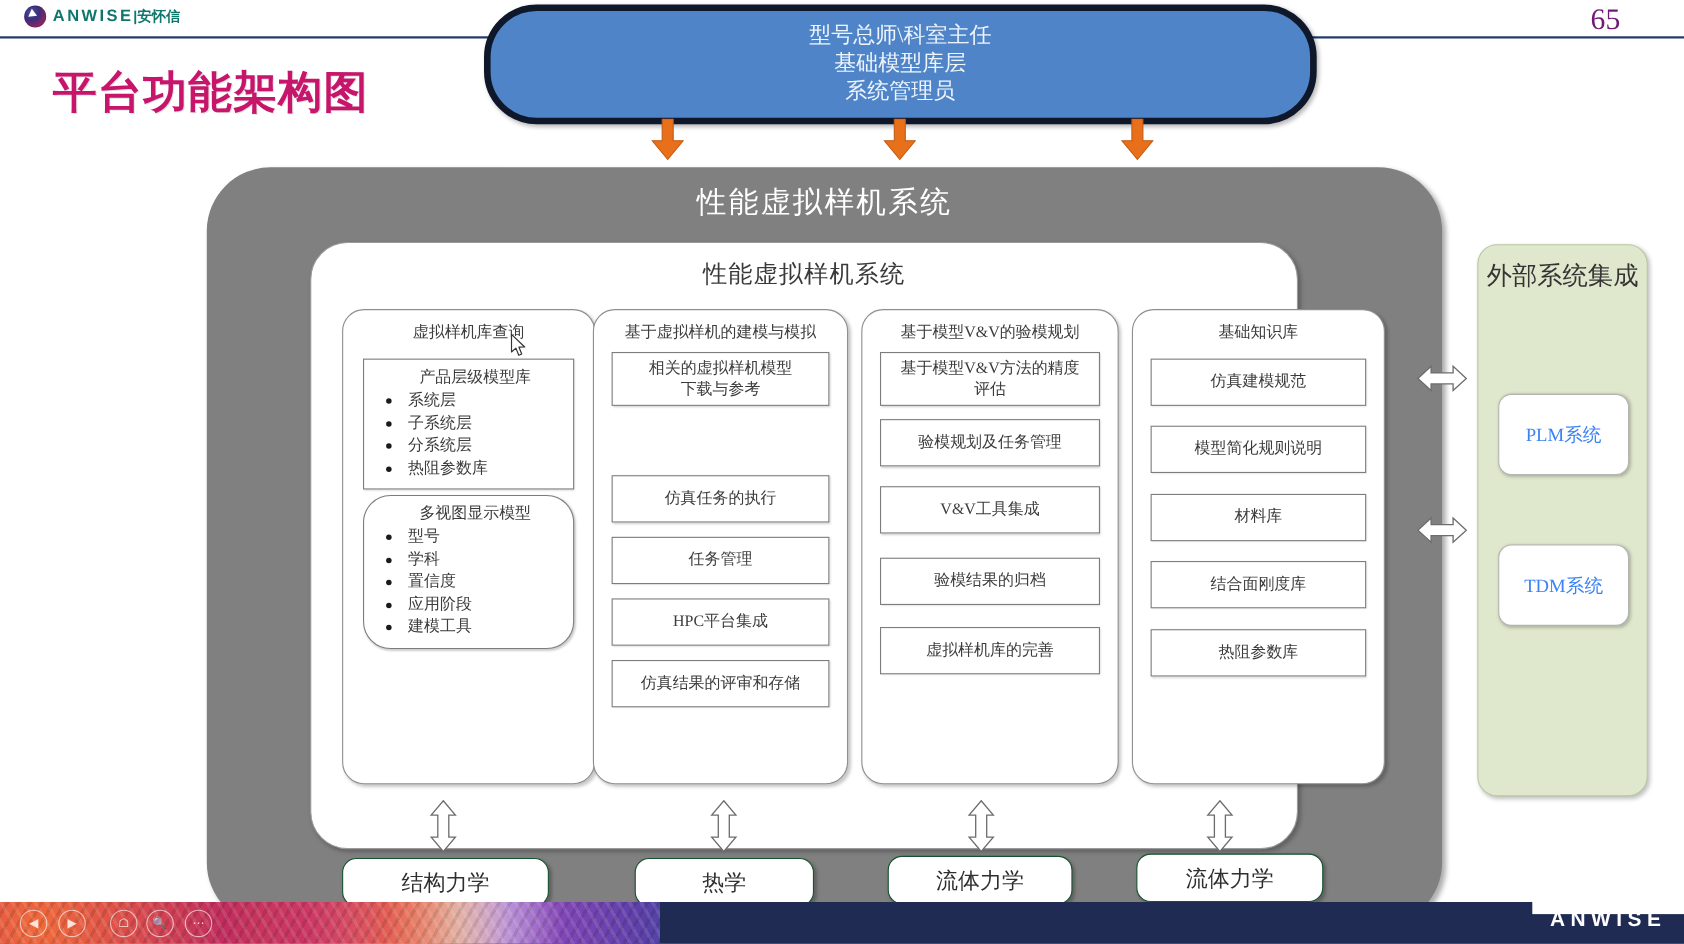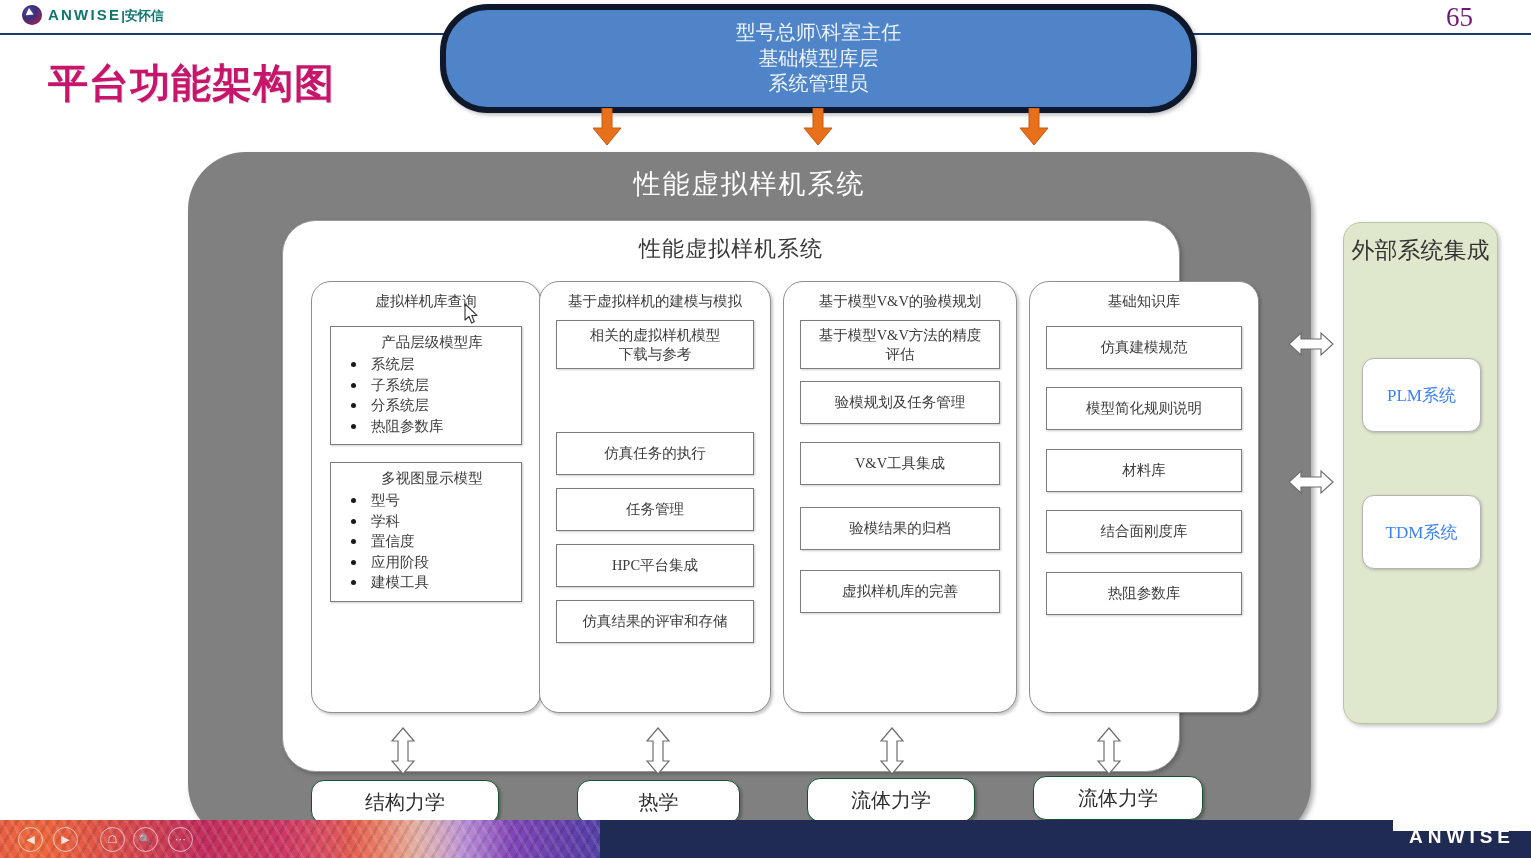--- a/index.html
+++ b/index.html
@@ -108,21 +108,21 @@
   }
 
   
   .bullet-box{
     position:absolute;left:18px;right:18px;
     border:1px solid #7d7d7d;background:#ffffff;
     box-shadow:1px 1px 2px rgba(0,0,0,.2);
     padding:6px 0 8px 0;
   }
   #bullet-box-0{top:44px;}
-  #bullet-box-1{top:180px;}
+  #bullet-box-1{top:168px;border-radius:25px;}
   .bullet-head{
     text-align:center;font-size:14.5px;color:#3c3c3c;margin:0 0 2px 0;
     padding-left:12px;
   }
   .bullet-list{list-style:none;margin:0;padding:0 0 0 14px;}
   .bullet-list li{
     font-size:14.5px;color:#3c3c3c;line-height:1.42;position:relative;padding-left:26px;
   }
   .bullet-list li::before{
     content:"";position:absolute;left:6px;top:8px;

